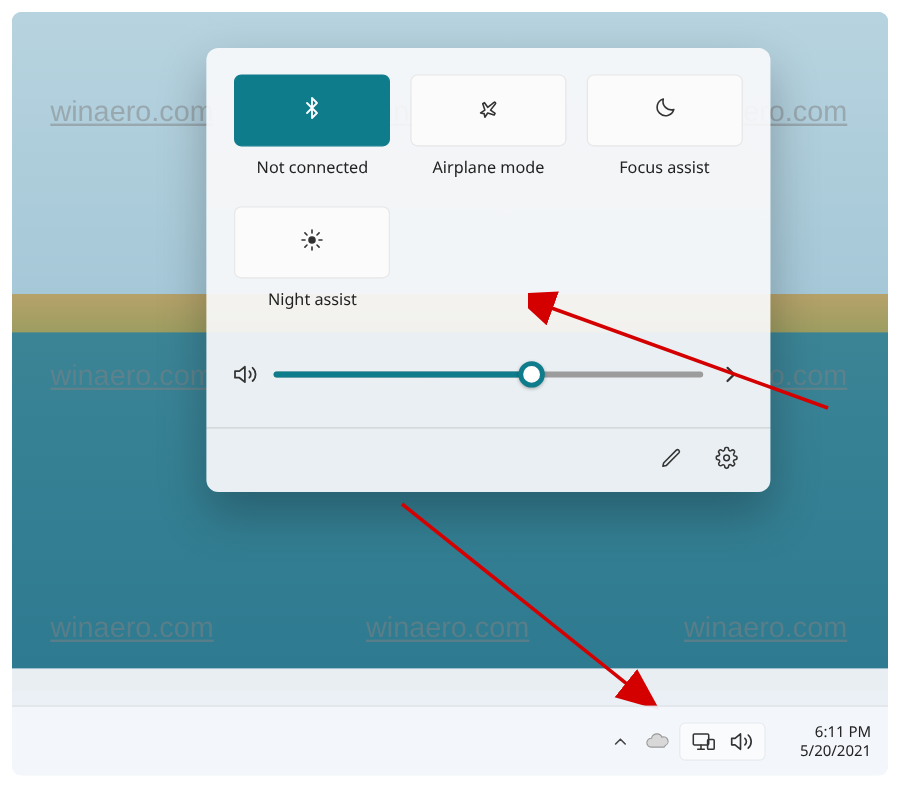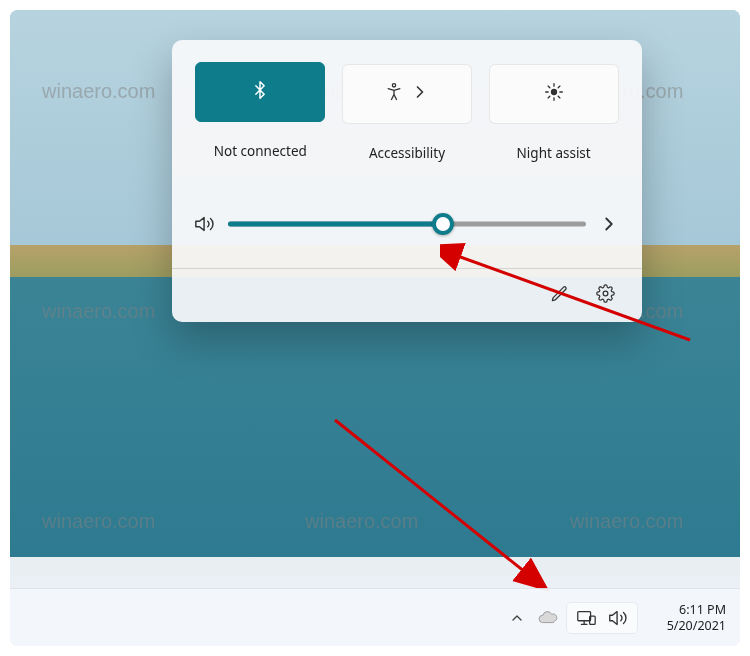--- a/index.html
+++ b/index.html
@@ -70,21 +70,21 @@
   }
   .tile-wrap { display:flex; flex-direction:column; align-items:center; }
   .tile {
     width: 130px; height: 60px; border-radius:6px;
     background:#fbfbfb;
     border:1px solid rgba(0,0,0,0.08);
     display:flex; align-items:center; justify-content:center;
     gap:6px; color:#333;
   }
   .tile-active { background:#0f7c8c; color:#fff; border-color:#0f7c8c; }
-  .tile-label { font-size:13.5px; color:#222; margin-top:20px; margin-bottom:14px; }
+  .tile-label { font-size:13.5px; color:#222; margin-top:8px; margin-bottom:14px; }
   .tile svg { width:20px; height:20px; }
   .row2 { margin-top: 2px; }
   .slider-row {
     margin-top: 20px; display:flex; align-items:center; gap: 12px;
     height: 40px;
   }
   .vol-icon { width:22px; height:22px; color:#333; flex:0 0 auto;}
   .slider {
     flex:1 1 auto; position:relative; height:24px;
   }
@@ -110,21 +110,21 @@
     display:flex; align-items:center; justify-content:flex-end;
     padding: 0 18px; gap: 8px;
   }
   .footer-btn {
     width:38px; height:34px; border-radius:5px;
     display:flex; align-items:center; justify-content:center;
     color:#333;
   }
 
   
-  .wm { position:absolute; color:rgba(130,130,130,0.5); font-size:20px; font-family: "Segoe UI", sans-serif; pointer-events:none;}
+  .wm { position:absolute; color:rgba(130,130,130,0.5); font-size:24px; font-family: "Segoe UI", sans-serif; pointer-events:none;text-decoration:underline;}
   
   .arrow {
     position:absolute; pointer-events:none;
   }
 </style>
 </head>
 <body>
 
 <div class="canvas">
   <div class="sky"></div>
@@ -149,38 +149,42 @@
         <div class="tile tile-active">
           <span>
             <svg viewBox="0 0 24 24" fill="none" stroke="currentColor" stroke-width="1.8" stroke-linecap="round" stroke-linejoin="round">
                 <path d="M7 7l10 10-5 5V2l5 5L7 17"></path>
               </svg>
           </span>
         </div>
         <div class="tile-label">Not connected</div>
       </div>
 
-
-
-      <div class="tile-wrap row2">
+      <div class="tile-wrap">
         <div class="tile">
           <span>
             <svg viewBox="0 0 24 24" fill="none" stroke="currentColor" stroke-width="1.6" stroke-linecap="round" stroke-linejoin="round">
-                <circle cx="12" cy="4" r="2"></circle>
-                <path d="M5 8l7 2 7-2M12 10v5m0 0l-3 6m3-6l3 6"></path>
-              </svg>
-          </span>
-          <span>
-            <svg width="12" height="12" viewBox="0 0 24 24" fill="none" stroke="currentColor" stroke-width="2" stroke-linecap="round" stroke-linejoin="round">
-                <polyline points="9 18 15 12 9 6"></polyline>
-              </svg>
-          </span>
-        </div>
-        <div class="tile-label">Accessibility</div>
-      </div>
+                <path d="M10 21l1-5-6-3 .5-2L11 12l1-8c0-1 2-1 2 0l1 8 5.5-1 .5 2-6 3 1 5-3-2-3 2z" transform="rotate(45 12 12)"></path>
+              </svg>
+          </span>
+        </div>
+        <div class="tile-label">Airplane mode</div>
+      </div>
+
+      <div class="tile-wrap">
+        <div class="tile">
+          <span>
+            <svg viewBox="0 0 24 24" fill="none" stroke="currentColor" stroke-width="1.6" stroke-linecap="round" stroke-linejoin="round">
+                <path d="M21 13.5A8.5 8.5 0 0 1 10.5 3 8.5 8.5 0 1 0 21 13.5z"></path>
+              </svg>
+          </span>
+        </div>
+        <div class="tile-label">Focus assist</div>
+      </div>
+
 
       <div class="tile-wrap row2">
         <div class="tile">
           <span>
             <svg viewBox="0 0 24 24" fill="none" stroke="currentColor" stroke-width="1.6" stroke-linecap="round" stroke-linejoin="round">
                 <circle cx="12" cy="12" r="3" fill="currentColor"></circle>
                 <line x1="12" y1="2" x2="12" y2="5"></line>
                 <line x1="12" y1="19" x2="12" y2="22"></line>
                 <line x1="2" y1="12" x2="5" y2="12"></line>
                 <line x1="19" y1="12" x2="22" y2="12"></line>

